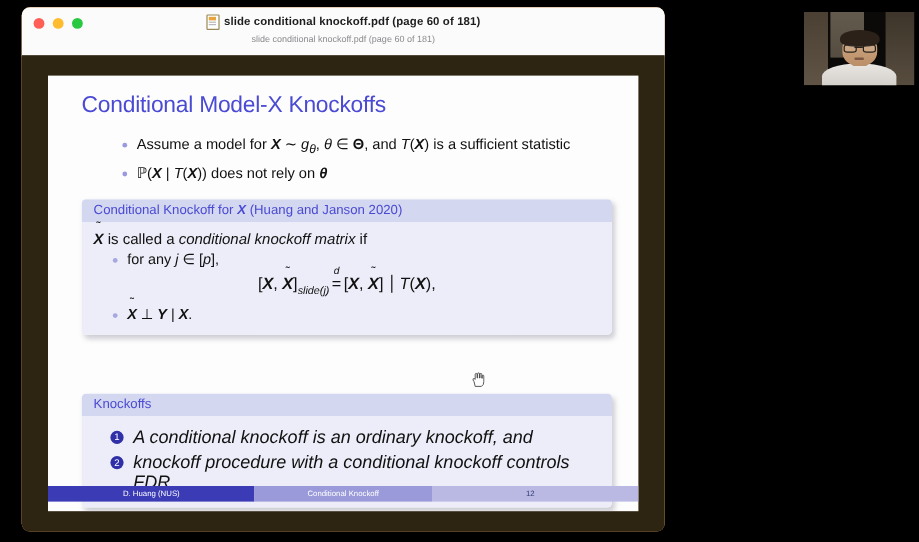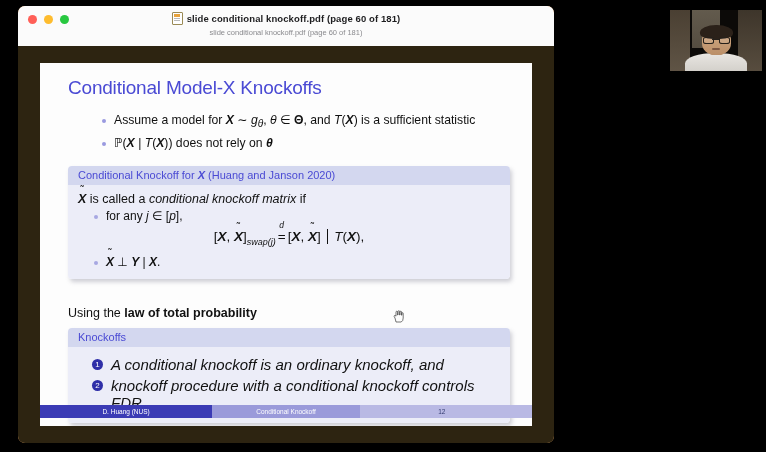--- a/index.html
+++ b/index.html
@@ -224,33 +224,30 @@
           <div class="line1">
             <b class="tilde"><i>X</i><span class="tmark">˜</span></b> is called a <i>conditional knockoff matrix</i> if
           </div>
 
           <div class="sub">
             <span class="bdot"></span>
             <span class="subtxt">for any <i>j</i> ∈ [<i>p</i>],</span>
           </div>
 
           <div id="formula">
-            <span>[<b><i>X</i></b>, <b class="tilde"><i>X</i><span class="tmark">˜</span></b>]<sub style="font-style:italic;font-size:9px;">swap(j)</sub></span><span class="overset"><span class="topch">d</span>=</span><span>[<b><i>X</i></b>, <b class="tilde"><i>X</i><span class="tmark">˜</span></b>]</span><span id="eqbar"></span><span><i>T</i>(<b><i>X</i></b>),</span>
+            <span>[<b><i>X</i></b>, <b class="tilde"><i>X</i><span class="tmark">˜</span></b>]<sub style="font-style:italic;font-size:9px;">slide(j)</sub></span><span class="overset"><span class="topch">d</span>=</span><span>[<b><i>X</i></b>, <b class="tilde"><i>X</i><span class="tmark">˜</span></b>]</span><span id="eqbar"></span><span><i>T</i>(<b><i>X</i></b>),</span>
           </div>
 
           <div class="sub last-sub">
             <span class="bdot"></span>
             <span class="subtxt"><b class="tilde"><i>X</i><span class="tmark">˜</span></b> ⊥ <b><i>Y</i></b> | <b><i>X</i></b>.</span>
           </div>
         </div>
       </div>
 
-      <div id="using">
-        <span>Using the </span><b>law of total probability</b>
-      </div>
 
       <div class="block" id="cor">
         <div class="block-head">Knockoffs</div>
         <div class="block-body">
           <div class="numrow">
             <span class="numcircle">1</span>
             <span class="numtxt">A conditional knockoff is an ordinary knockoff, and</span>
           </div>
           <div class="numrow">
             <span class="numcircle">2</span>

